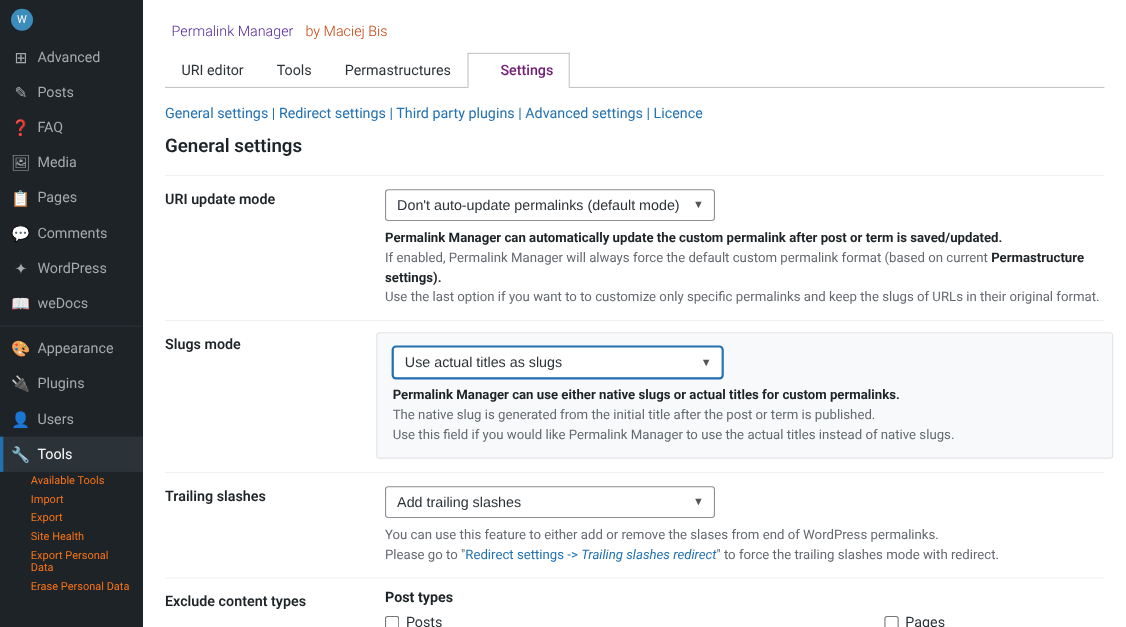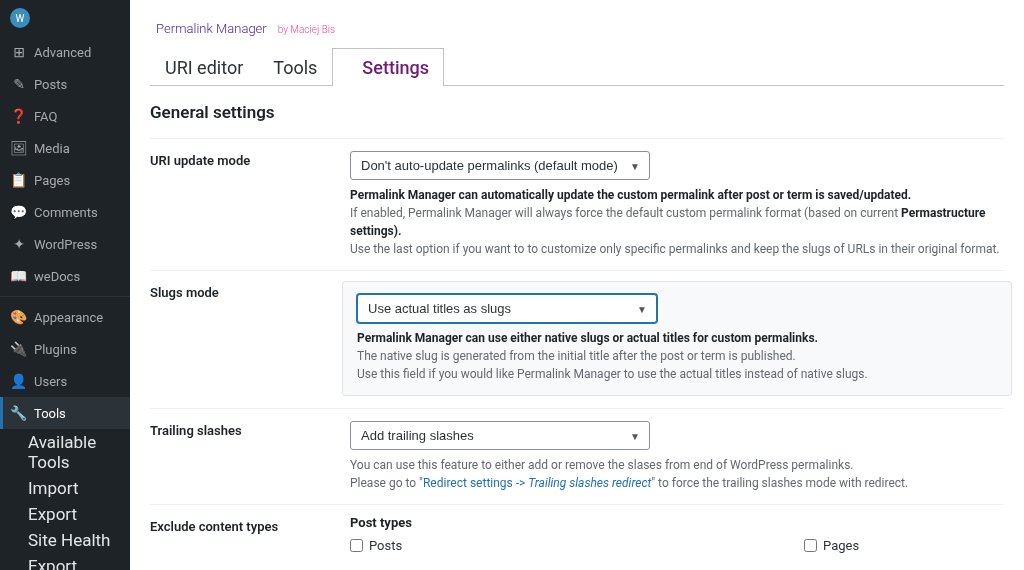--- a/index.html
+++ b/index.html
@@ -19,21 +19,21 @@
       gap: 6px; color: #a7aaad; font-size: 13px;
     }
     .sidebar-logo-icon { width: 20px; height: 20px; background: #3c8dbc; border-radius: 50%; display: flex; align-items: center; justify-content: center; color: white; font-size: 10px; flex-shrink: 0; }
     .sidebar-item {
       display: flex; align-items: center; padding: 7px 10px; cursor: pointer;
       gap: 6px; color: #a7aaad; font-size: 13px; position: relative;
     }
     .sidebar-item.active { background: #2c3338; color: #fff; }
     .sidebar-item.active::before { content: ''; position: absolute; left: 0; top: 0; bottom: 0; width: 3px; background: #2271b1; }
     .sidebar-icon { width: 18px; height: 18px; display: flex; align-items: center; justify-content: center; flex-shrink: 0; font-size: 14px; }
-    .sidebar-sub { padding: 3px 10px 3px 28px; font-size: 17px; color: #e5e5e5; cursor: pointer; }
+    .sidebar-sub { padding: 3px 10px 3px 28px; font-size: 10px; color: #f97316; cursor: pointer; }
     .sidebar-divider { height: 1px; background: #2c3338; margin: 4px 0; }
 
     
     #main {
       flex: 1;
       overflow-y: auto;
       background: #f0f0f1;
     }
     .main-inner {
       background: #fff;
@@ -44,21 +44,21 @@
       background: #fff;
     }
     .page-title {
       font-size: 20px; font-weight: 400; color: #1d2327; margin-bottom: 10px;
     }
     .page-title span { font-weight: 300; color: #4c1d95; font-size: 13px; margin-left: 6px; }
     .tabs-bar {
       display: flex; border-bottom: 1px solid #c3c4c7; gap: 0;
     }
     .tab {
-      padding: 8px 14px; font-size: 18px; cursor: pointer; color: #2c3338;
+      padding: 8px 14px; font-size: 13px; cursor: pointer; color: #2c3338;
       border: 1px solid transparent; border-bottom: none; margin-bottom: -1px;
       background: none;
     }
     .tab.active {
       background: #fff; border-color: #c3c4c7; border-bottom-color: #fff;
       color: #701a75; font-weight: 500; padding-left: 29px;
     }
     .content-area { padding: 16px 20px; }
     .settings-nav { font-size: 13px; margin-bottom: 12px; }
     .settings-nav a { color: #2271b1; text-decoration: none; }
@@ -158,29 +158,41 @@
   <div class="sidebar-sub">Export</div>
   <div class="sidebar-sub">Site Health</div>
   <div class="sidebar-sub">Export Personal Data</div>
   <div class="sidebar-sub">Erase Personal Data</div>
 
 </nav>
 
 <div id="main">
   <div class="main-inner">
     <div class="page-header">
-      <h1 class="page-title"><span>Permalink Manager</span> <span style="font-weight:300;color:#ec4899;font-size:10px;">by Maciej Bis</span></h1>
+      <h1 class="page-title"><span>Permalink Manager</span> <span style="font-weight:300;color:#c2410c;font-size:13px;">by Maciej Bis</span></h1>
       <div class="tabs-bar">
         <div class="tab">URI editor</div>
         <div class="tab">Tools</div>
+        <div class="tab">Permastructures</div>
         <div class="tab active">Settings</div>
       </div>
     </div>
 
     <div class="content-area">
+      <div class="settings-nav">
+        <strong style="color:#2271b1;cursor:pointer;font-weight:normal;">General settings</strong>
+        <span> | </span>
+        <a href="#">Redirect settings</a>
+        <span> | </span>
+        <a href="#">Third party plugins</a>
+        <span> | </span>
+        <a href="#">Advanced settings</a>
+        <span> | </span>
+        <a href="#">Licence</a>
+      </div>
 
       <h2 class="section-title">General settings</h2>
 
       <table class="settings-table">
 
         <tbody>
             <tr class="settings-row">
           <td>URI update mode</td>
           <td>
             <div class="select-wrap">

